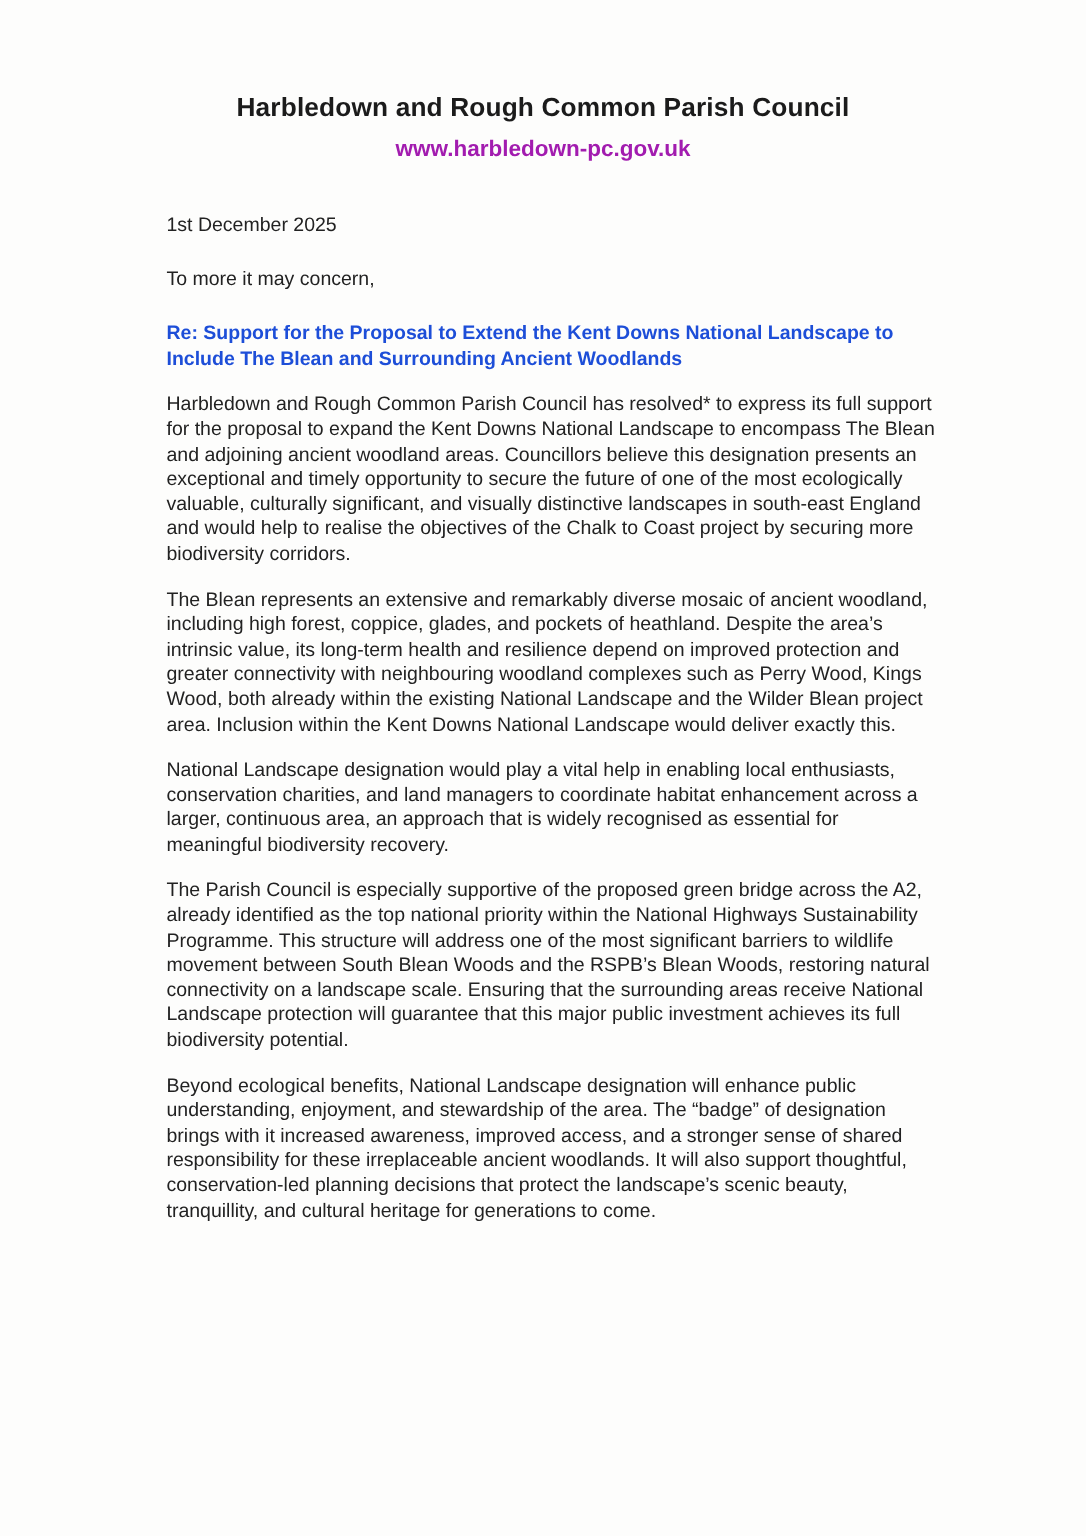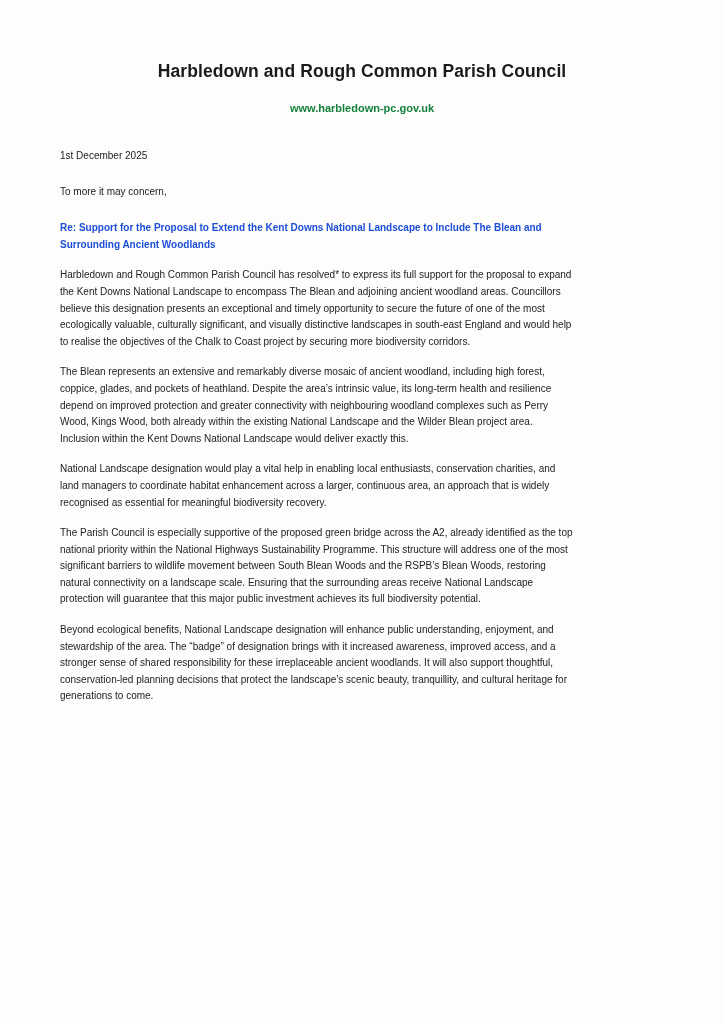--- a/index.html
+++ b/index.html
@@ -19,32 +19,32 @@
   }
   .letterhead {
     padding-top: 61px;
     text-align: center;
   }
   .letterhead .org-title {
     font-size: 17.5px;
     font-weight: bold;
     letter-spacing: 0.1px;
     color: #1b1b1b;
-    margin: 0 0 20px 0;
+    margin: 0 0 9px 0;
   }
   .letterhead .org-url {
-    font-size: 11px;
+    font-size: 15px;
     font-weight: bold;
-    color: #15803d;
+    color: #a21caf;
     margin: 0;
   }
   .letter-body {
-    margin: 34px 104px 0 60px;
+    margin: 34px 104px 0 111px;
     width: 514px;
-    font-size: 10px;
+    font-size: 13px;
     line-height: 16.6px;
     color: #222222;
     text-align: left;
   }
   .letter-body .date-line {
     margin: 0 0 19px 0;
   }
   .letter-body .salutation {
     margin: 0 0 20px 0;
   }

